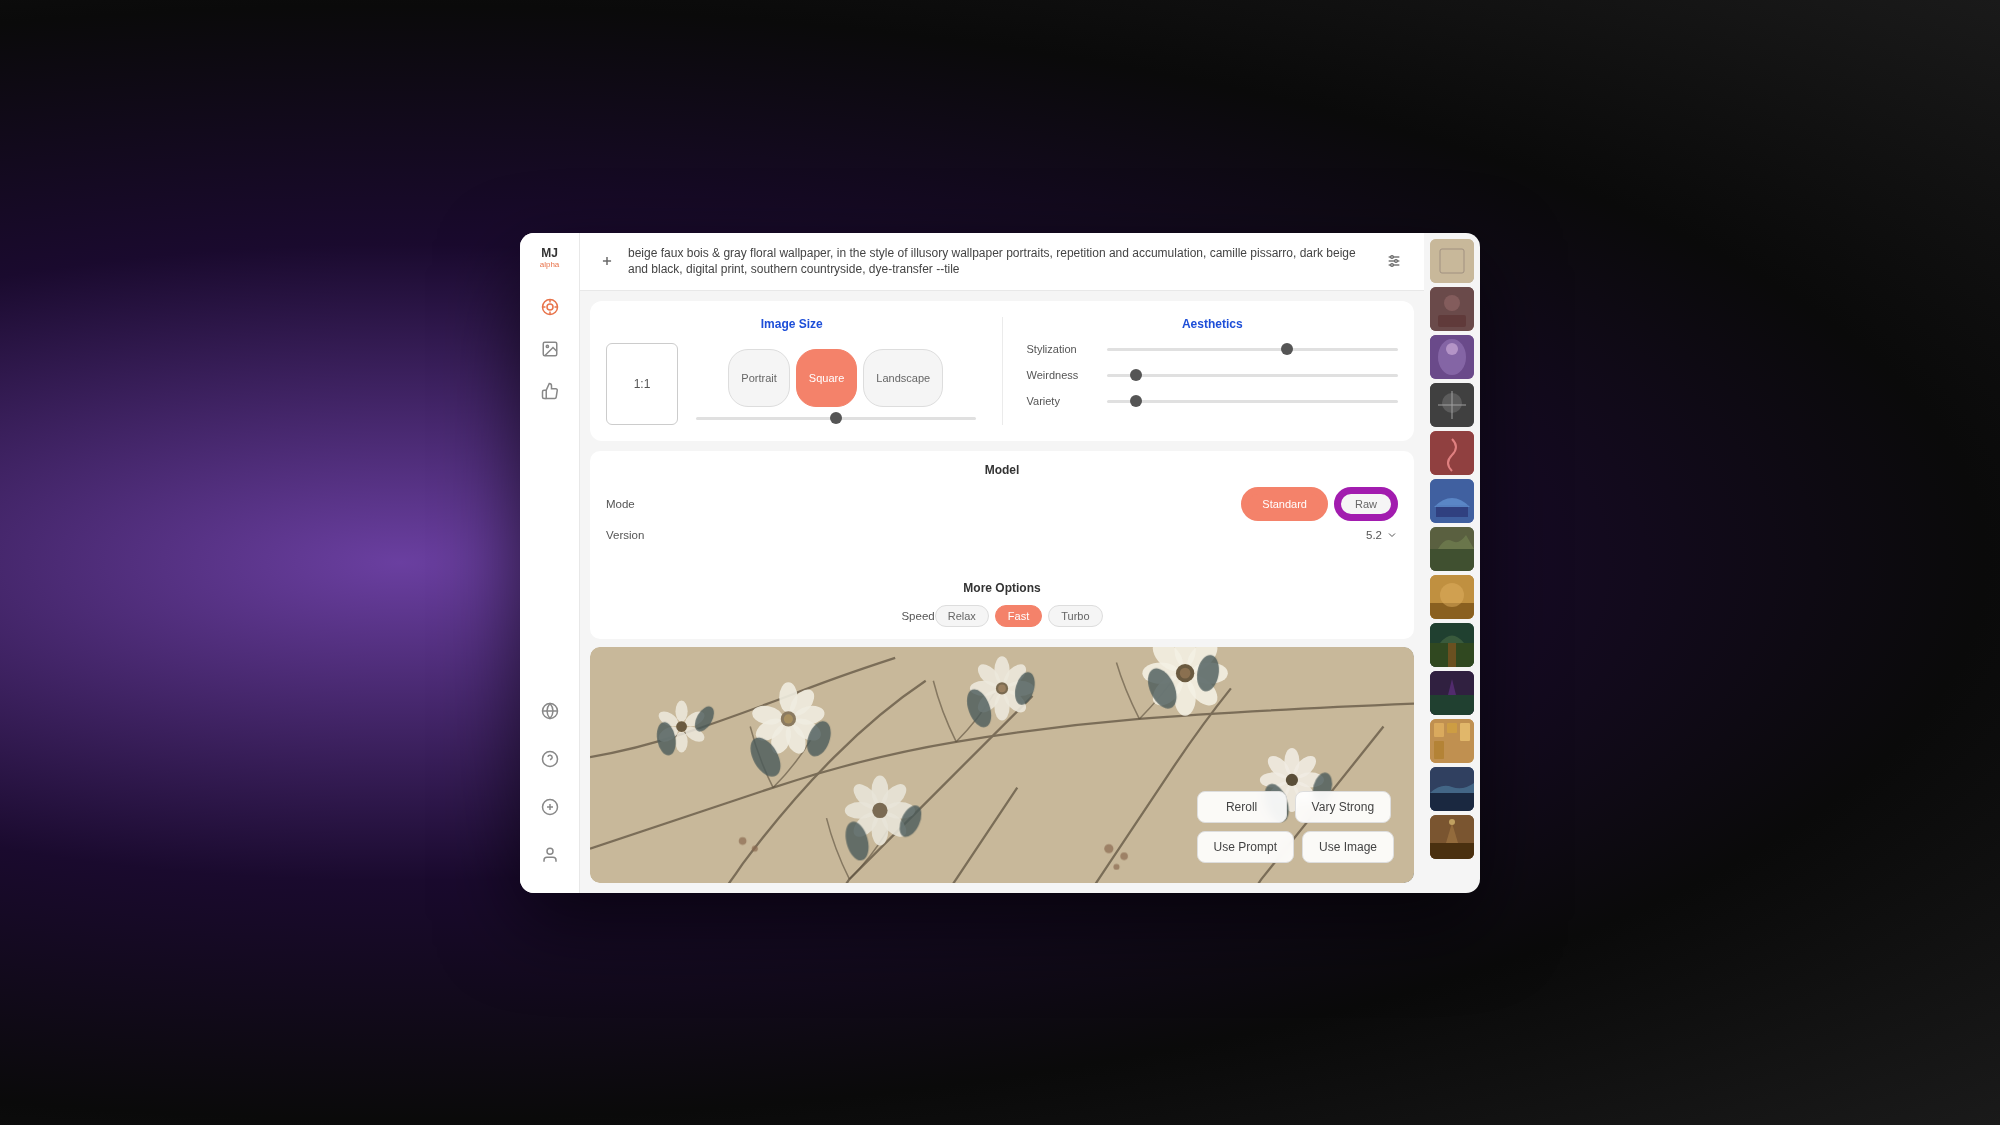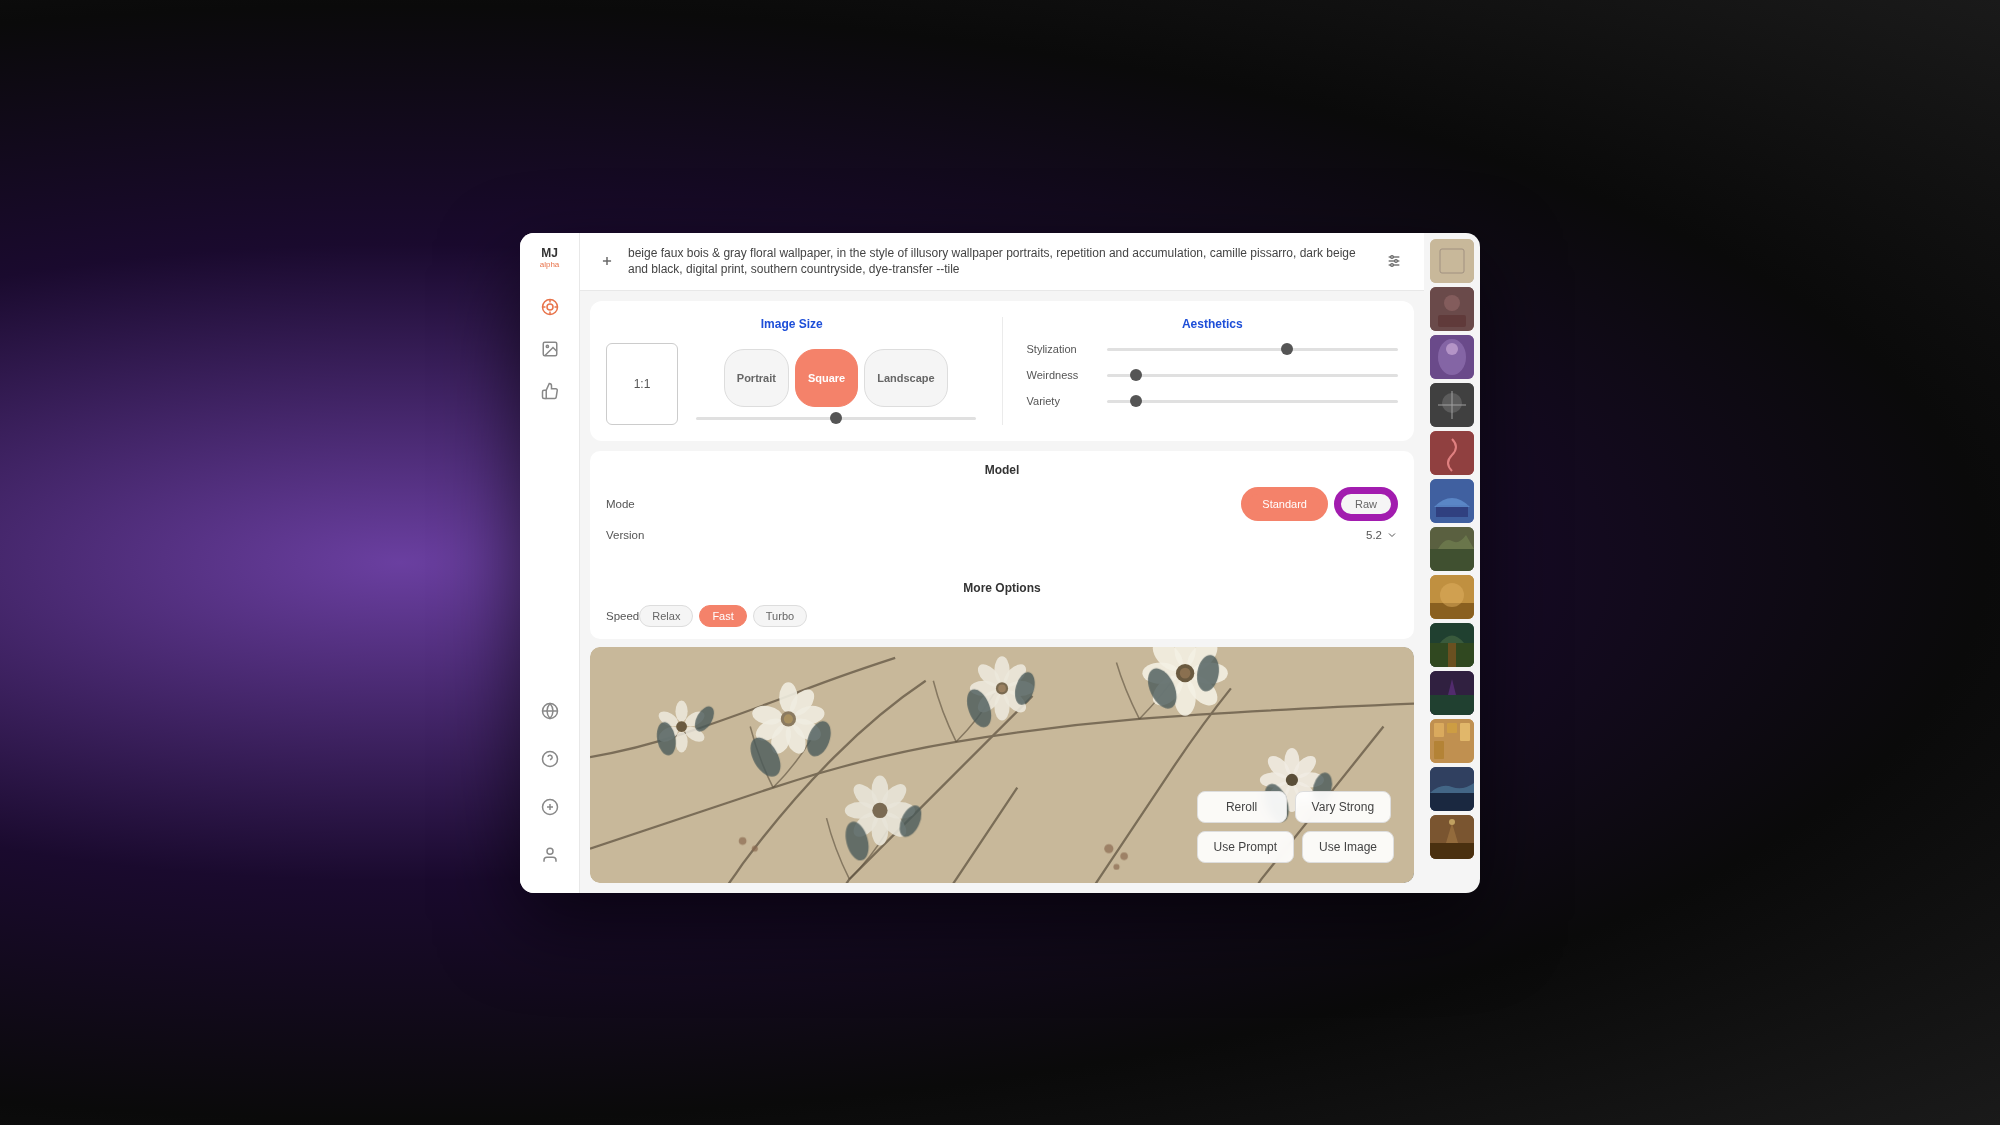--- a/index.html
+++ b/index.html
@@ -189,21 +189,20 @@
     }
 
     .orient-btn {
       padding: 22px 12px;
       border-radius: 20px;
       border: 1px solid #ddd;
       background: #f5f5f5;
       font-size: 11px;
       color: #666;
       cursor: pointer;
-      font-weight: bold;
     }
 
     .orient-btn.active {
       background: #f4826a;
       color: #fff;
       border-color: #f4826a;
     }
 
     .slider-container {
       padding: 0 2px;
@@ -312,21 +311,21 @@
       align-items: center;
       gap: 4px;
       font-size: 11.5px;
       color: #555;
       cursor: pointer;
     }
 
     .speed-row {
       display: flex;
       align-items: center;
-      justify-content: flex-start;
+      justify-content: center;
     }
 
     .speed-buttons {
       display: flex;
       gap: 6px;
     }
 
     .speed-btn {
       padding: 4px 12px;
       border-radius: 20px;

